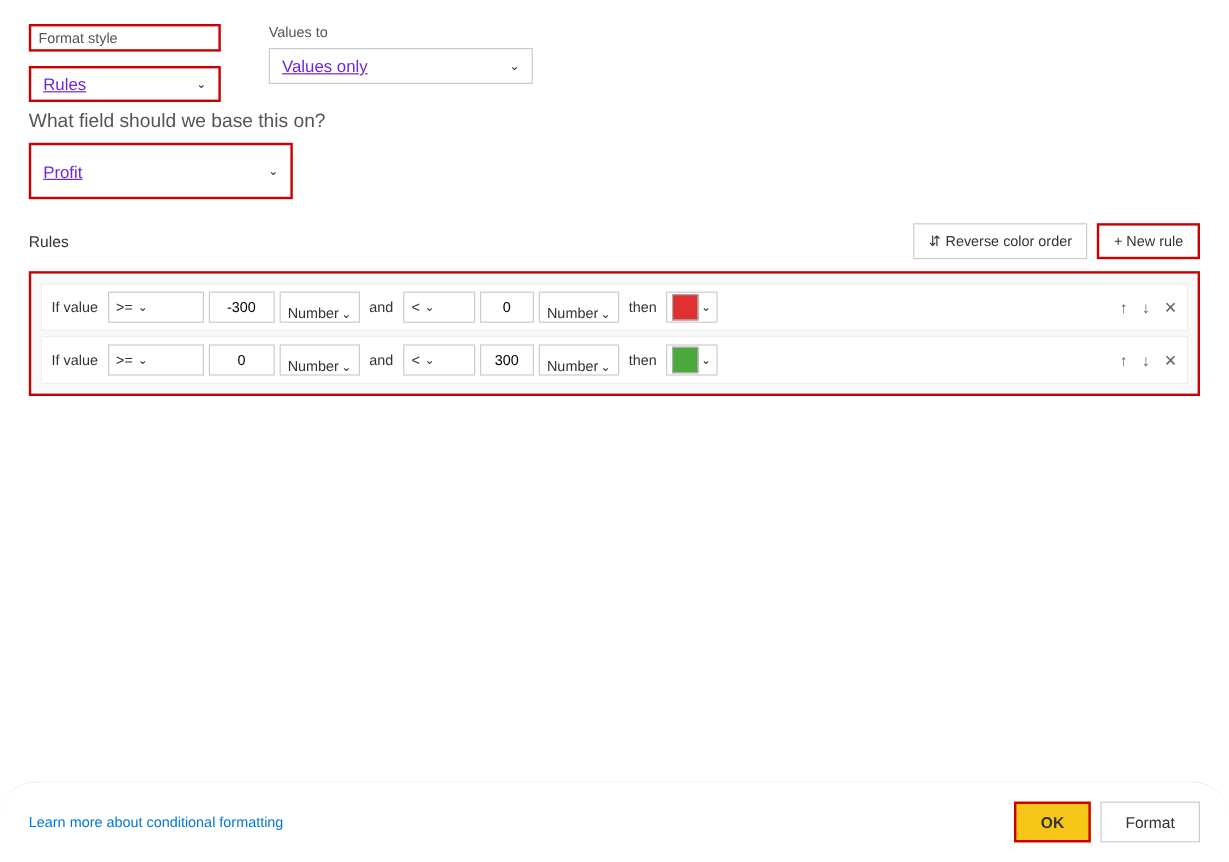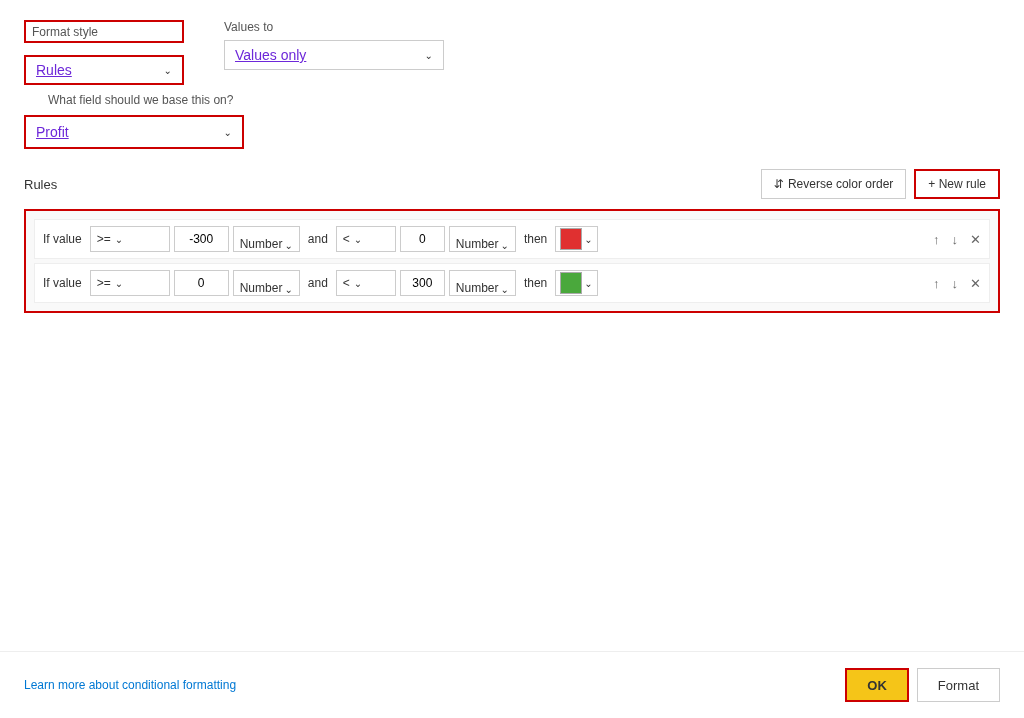--- a/index.html
+++ b/index.html
@@ -66,36 +66,35 @@
       min-width: 220px;
     }
 
     .select-text {
       font-size: 14px;
       color: #6d28d9;
       text-decoration: underline;
     }
 
     .field-question {
-      font-size: 12px;
+      font-size: 16px;
       color: #555;
       margin-bottom: 8px;
-      margin-left: 24px;
     }
 
     .profit-select {
       display: flex;
       align-items: center;
       border: 2px solid #cc0000;
       padding: 5px 10px;
       background: #fff;
       cursor: pointer;
       min-width: 200px;
       justify-content: space-between;
-      height: 34px;
+      height: 47px;
       margin-bottom: 20px;
     }
 
     .rules-header {
       display: flex;
       align-items: center;
       justify-content: space-between;
       margin-bottom: 10px;
     }
 
@@ -235,20 +234,21 @@
     .footer {
       position: absolute;
       bottom: 0;
       left: 0;
       right: 0;
       display: flex;
       justify-content: space-between;
       align-items: center;
       padding: 16px 24px;
       border-top: 1px solid #eee;
+      border-radius: 30px;
     }
 
     .learn-link {
       color: #0078d4;
       font-size: 12px;
       text-decoration: none;
       cursor: pointer;
     }
 
     .dialog-buttons {

